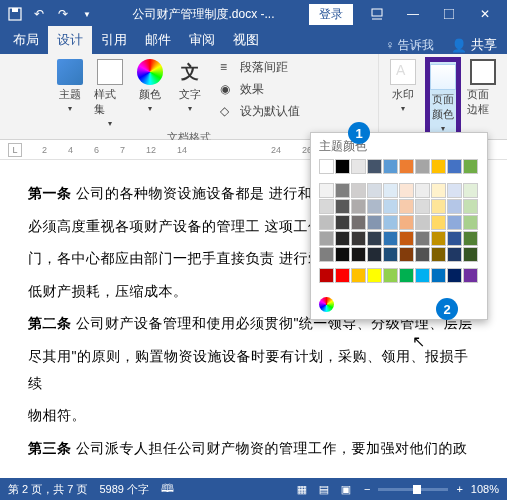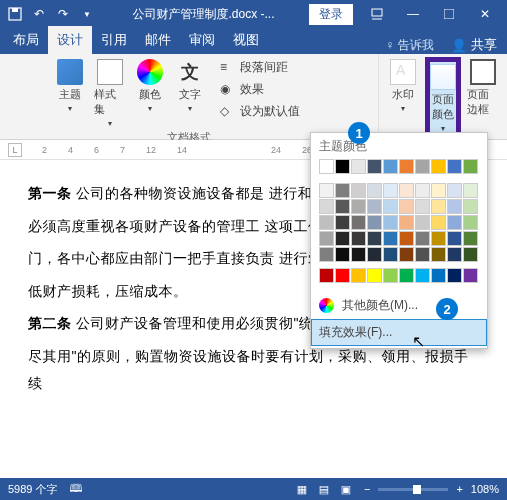--- a/index.html
+++ b/index.html
@@ -183,20 +183,22 @@
     </div>
 </div>
 
 <div class="doc-area">
   <p><span class="article-num">第一条</span><span>  公司的各种物资设施设备都是                       进行和</span></p>
   <p>必须高度重视各项财产设备的管理工                       这项工作</p>
   <p>门，各中心都应由部门一把手直接负责                       进行爱护</p>
   <p>低财产损耗，压缩成本。</p>
   <p><span class="article-num">第二条</span><span>  公司财产设备管理和使用必须贯彻"统一领导、分级管理、层层</span></p>
   <p>尽其用"的原则，购置物资设施设备时要有计划，采购、领用、报损手续</p>
+  <p>物相符。</p>
+  <p><span class="article-num">第三条</span><span>  公司派专人担任公司财产物资的管理工作，要加强对他们的政</span></p>
 
 </div>
 
 <div class="color-panel">
   <div class="cp-title">主题颜色</div>
   <div class="cp-grid row1" id="theme-row1">
       <div class="swatch" style="background: rgb(255, 255, 255);"></div>
       <div class="swatch" style="background: rgb(0, 0, 0);"></div>
       <div class="swatch" style="background: rgb(231, 230, 230);"></div>
       <div class="swatch" style="background: rgb(68, 84, 106);"></div>
@@ -266,32 +268,29 @@
       <div class="swatch" style="background: rgb(255, 255, 0);"></div>
       <div class="swatch" style="background: rgb(146, 208, 80);"></div>
       <div class="swatch" style="background: rgb(0, 176, 80);"></div>
       <div class="swatch" style="background: rgb(0, 176, 240);"></div>
       <div class="swatch" style="background: rgb(0, 112, 192);"></div>
       <div class="swatch" style="background: rgb(0, 32, 96);"></div>
       <div class="swatch" style="background: rgb(112, 48, 160);"></div>
     </div>
   <div class="cp-item">
       <span class="ico colors-ico" style="width:15px;height:15px"></span>
-      <span>其他颜色(M)...</span>
-    </div>
-  <div class="cp-item hover">
-      <span>填充效果(F)...</span>
     </div>
 </div>
 
 <div class="callout" style="top:122px;left:348px">1</div>
 <div class="callout" style="top:298px;left:436px">2</div>
 <div class="cursor" style="top:332px;left:412px">↖</div>
 
 <div class="statusbar">
+  <span>第 2 页，共 7 页</span>
   <span>5989 个字</span>
   <span>🕮</span>
   <div class="sb-right">
     <div class="sb-views">
       <div class="sb-view">▦</div>
       <div class="sb-view">▤</div>
       <div class="sb-view">▣</div>
     </div>
     <span>−</span>
     <div class="zoom-slider"></div>

